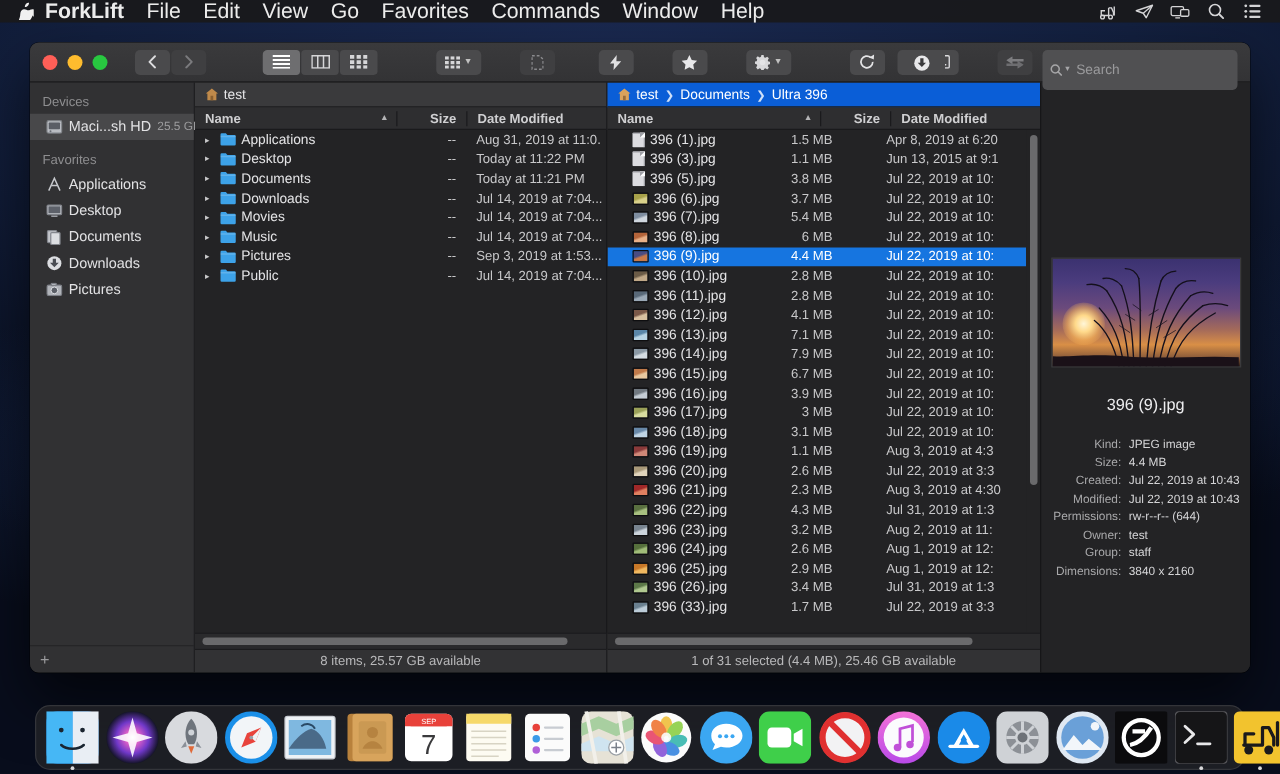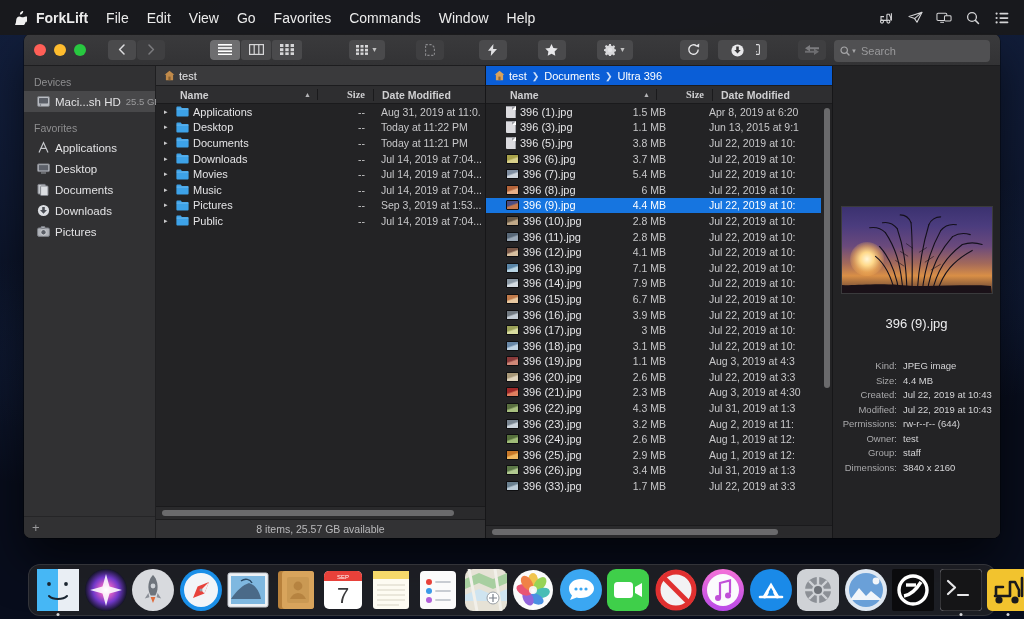--- a/index.html
+++ b/index.html
@@ -18,25 +18,25 @@
   #root::before {
     content:""; position:absolute; left:0; right:0; top:120px; height:420px;
     background:
       radial-gradient(ellipse 700px 200px at 30% 60%, rgba(40,70,130,.35), transparent 70%),
       radial-gradient(ellipse 600px 180px at 78% 40%, rgba(30,55,110,.3), transparent 70%);
     pointer-events:none;
   }
 
   
   .menubar {
-    position: absolute; top:0; left:0; width:1024px; height:35px;
+    position: absolute; top:0; left:0; width:1024px; height:18px;
     background: rgba(25,25,27,.93);
     display:flex; align-items:center;
     padding: 0 8px 0 10px;
-    font-size: 14px; color:#ececec;
+    font-size: 17px; color:#ececec;
     z-index: 40;
   }
   .mb-apple { width:22px; display:flex; justify-content:center; align-items:center; font-size:14px; line-height:1; }
   .mb-item { padding: 0 9px; height:22px; line-height:22px; white-space:nowrap; }
   .mb-item.bold { font-weight:bold; padding-left:4px; }
   .mb-right { margin-left:auto; display:flex; align-items:center; gap:13px; padding-right:6px; }
   .mb-right .ico { width:16px; height:14px; display:flex; align-items:center; justify-content:center; opacity:.92; }
   .mb-right svg { display:block; }
 
   
@@ -74,21 +74,21 @@
   .tb-seg .tb-btn { margin-right:1px; border-radius:3px; min-width:30px; }
   .tb-seg .tb-btn.active { background:#6e6e70; color:#fff; }
   .tb-sp-a { width:46px; }
   .tb-sp-b { width:30px; }
   .tb-sp-c { width:34px; }
   .tb-sp-d { width:46px; }
   .caret { font-size:7px; margin-left:3px; opacity:.85; }
   .dl-wrap { position:absolute; left:694px; top:6px; }
   .search {
     position:absolute; right:10px; top:6px;
-    width:156px; height:22px;
+    width:156px; height:32px;
     background:#505052; border-radius:4px;
     display:flex; align-items:center; padding:0 6px;
     color:#9a9a9c; font-size:11px; gap:4px;
   }
   .search .sicon { display:flex; align-items:center; gap:1px; }
 
   .body { flex:1; display:flex; min-height:0; }
 
   
   .sidebar {
@@ -130,23 +130,23 @@
   .crumbbar.active { background:#0a5ed7; color:#fff; }
   .crumb-sep { color:#bdbdc0; font-size:9px; padding:0 1px; }
   .crumbbar.active .crumb-sep { color:#cfe0f8; }
   .home-ico { width:12px; height:12px; display:flex; align-items:center; justify-content:center; }
 
   .colhead {
     height:18px; flex:0 0 18px; display:flex; align-items:center;
     background:#2e2e30; border-bottom:1px solid #1a1a1c;
     font-size:10.5px; color:#cfcfd1; font-weight:bold;
   }
-  .ch-name { flex:1; padding-left:24px; display:flex; align-items:center; min-width:0; }
+  .ch-name { flex:1; padding-left:8px; display:flex; align-items:center; min-width:0; }
   .ch-name .sortarrow { margin-left:auto; margin-right:6px; font-size:7px; color:#b4b4b6; }
-  .ch-size { width:56px; text-align:right; padding-right:8px; border-left:1px solid #1a1a1c;font-family:Liberation Serif, serif; }
+  .ch-size { width:56px; text-align:right; padding-right:8px; border-left:1px solid #1a1a1c; }
   .ch-date { width:112px; padding-left:8px; border-left:1px solid #1a1a1c; overflow:hidden; white-space:nowrap; }
   .pane.right .ch-date { width:120px; }
 
   .rows { flex:1; overflow:hidden; position:relative; }
   .row {
     height:15.6px; display:flex; align-items:center;
     font-size:11px; color:#e4e4e6; white-space:nowrap;
   }
   .row.sel { background:#1675e0; color:#fff; }
   .r-name { flex:1; display:flex; align-items:center; gap:4px; padding-left:8px; min-width:0; overflow:hidden; }
@@ -207,21 +207,21 @@
   }
   .sun {
     position:absolute; left:17%; top:60%; width:34px; height:34px;
     transform: translate(-50%,-50%); border-radius:50%;
     background: radial-gradient(circle, #fff6d8 0%, #ffd98a 28%, rgba(255,186,90,.55) 55%, rgba(230,140,70,0) 78%);
   }
   .grass { position:absolute; inset:0; }
   .infoname {
     margin-top:22px; font-size:13px; color:#ededef;
   }
-  .inforows { margin-top:28px; width:100%; padding:0 8px; }
+  .inforows { margin-top:18px; width:100%; padding:0 8px; }
   .irow { display:flex; font-size:9.5px; line-height:14.5px; color:#d4d4d6; }
   .ikey { width:62px; text-align:right; color:#a9a9ab; padding-right:6px; flex:0 0 62px; }
   .ival { flex:1; overflow:hidden; white-space:nowrap; }
 
   
   .dock {
     position:absolute; left:28px; bottom:3px; width:968px; height:52px;
     background: rgba(38,38,40,.72);
     border:1px solid rgba(255,255,255,.10);
     border-radius:12px;
@@ -918,20 +918,21 @@
                 </div>
               </div>
             <div class="scrollcol">
               <div class="vthumb" style="top:4px; height:280px;"></div>
             </div>
           </div>
 
           <div class="hscroll">
             <div class="hthumb" style="left:6px; width:286px;"></div>
           </div>
+          <div class="statusbar">1 of 31 selected (4.4 MB), 25.46 GB available</div>
         </div>
       </div>
 
       <div class="info">
         <div class="preview">
           <div class="sun"></div>
           <svg class="grass" viewBox="0 0 152 88" preserveAspectRatio="none">
             <g stroke="#14101c" fill="none" stroke-width="1.1" stroke-linecap="round">
               <path d="M62 88 C60 62 56 44 44 26"></path>
               <path d="M66 88 C65 60 63 42 56 22"></path>

